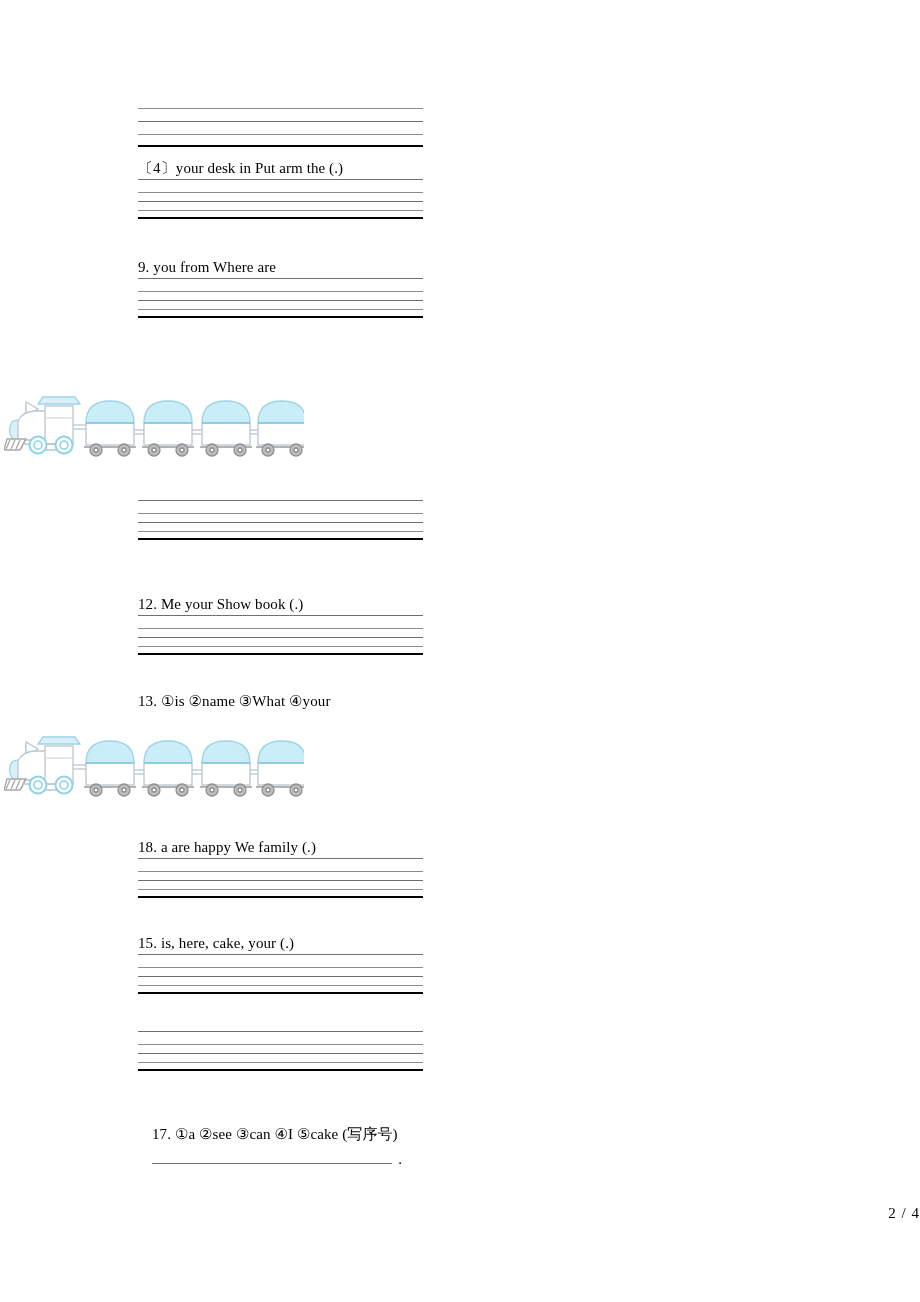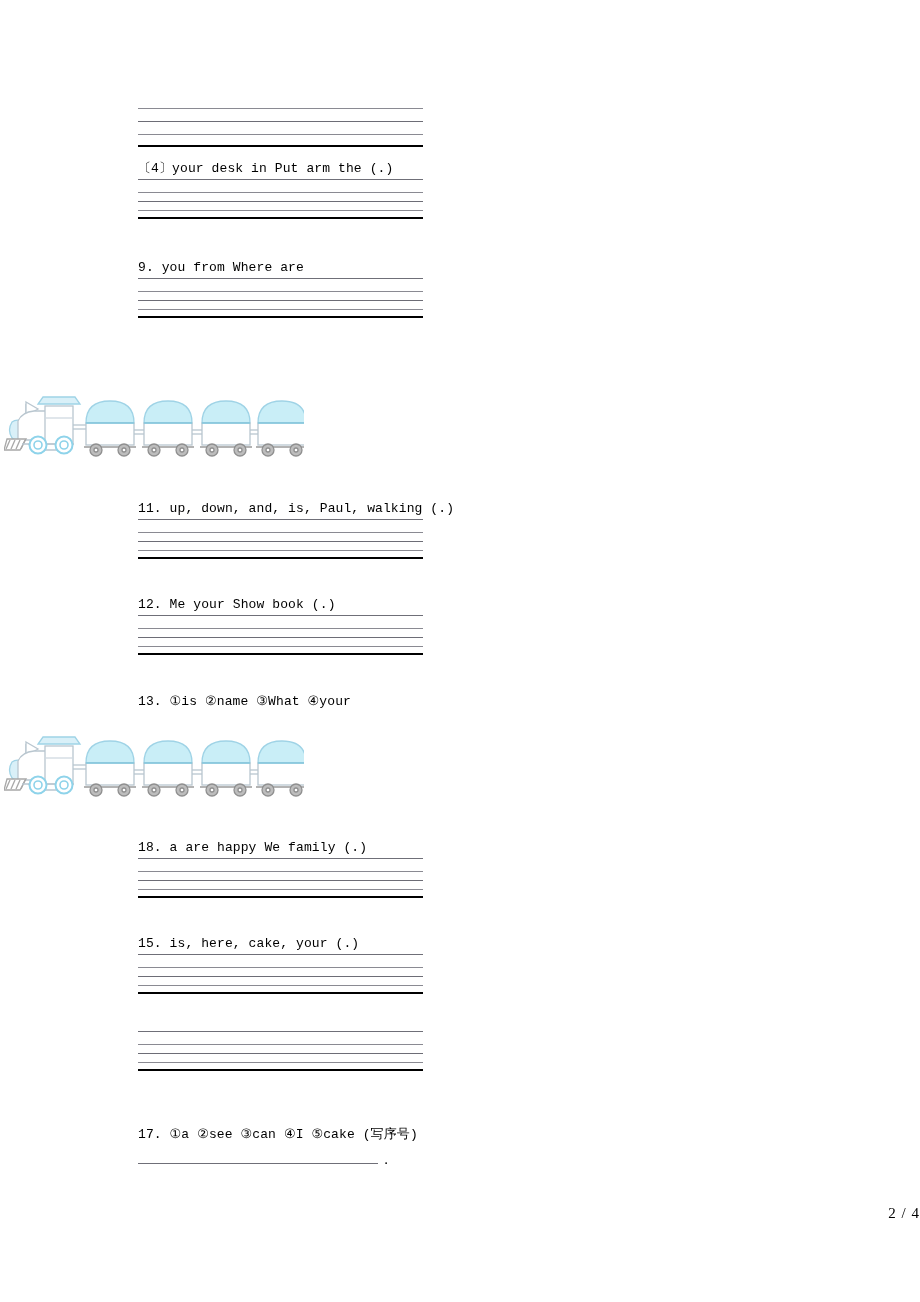--- a/index.html
+++ b/index.html
@@ -20,26 +20,25 @@
     position: absolute;
     left: 0; top: 0;
     width: 920px;
     height: 1302px;
   }
 
   
   .qblock { position: absolute; left: 0; width: 285px; }
 
   .qtext {
-    font-size: 13px;
+    font-size: 15px;
     line-height: 17px;
     white-space: nowrap;
     letter-spacing: 0.1px;
     padding-bottom: 2px;
-    font-family: Liberation Mono, monospace;
   }
   .qtext.wide { width: 400px; }
 
   
   .rule {
     height: 0;
     border-bottom: 1px solid #7b7b85;
     width: 285px;
   }
   .rule.thin   { border-bottom: 1px solid #8a8a92; }
@@ -197,21 +196,20 @@
         <line x1="252" y1="55" x2="304" y2="55" stroke="#9a9a9a"></line>
         <circle cx="264" cy="58" r="6" fill="#bdbdbd" stroke="#8f8f8f"></circle>
         <circle cx="264" cy="58" r="2" fill="#ffffff" stroke="#8f8f8f"></circle>
         <circle cx="292" cy="58" r="6" fill="#bdbdbd" stroke="#8f8f8f"></circle>
         <circle cx="292" cy="58" r="2" fill="#ffffff" stroke="#8f8f8f"></circle>
       </g>
     </svg>
   </div>
 
   <div class="qblock" style="top:500px; left:138px;">
-    <div class="qtext">11. up, down, and, is, Paul, walking (.)</div>
     <div class="rule under"></div>
     <div class="gap12"></div>
     <div class="rule thin"></div>
     <div class="gap8"></div>
     <div class="rule mid"></div>
     <div class="gap8"></div>
     <div class="rule thin"></div>
     <div class="gap6"></div>
     <div class="rule thick"></div>
   </div>
@@ -333,21 +331,21 @@
     <div class="gap12"></div>
     <div class="rule thin"></div>
     <div class="gap8"></div>
     <div class="rule mid"></div>
     <div class="gap8"></div>
     <div class="rule thin"></div>
     <div class="gap6"></div>
     <div class="rule thick"></div>
   </div>
 
-  <div class="qblock" style="top:1126px; left:138px; width:400px;">
+  <div class="qblock" style="top:1126px; left:152px; width:400px;">
     <div class="qtext wide">17. ①a  ②see  ③can  ④I ⑤cake (写序号)</div>
     <div style="height:18px"></div>
     <div class="answer-line-wrap" style="width:240px;">
       <div class="dotted-rule"></div>
       <span class="dot">.</span>
     </div>
   </div>
 
   <div class="footer" style="top:1205px;">
     <span>2 / 4</span>

